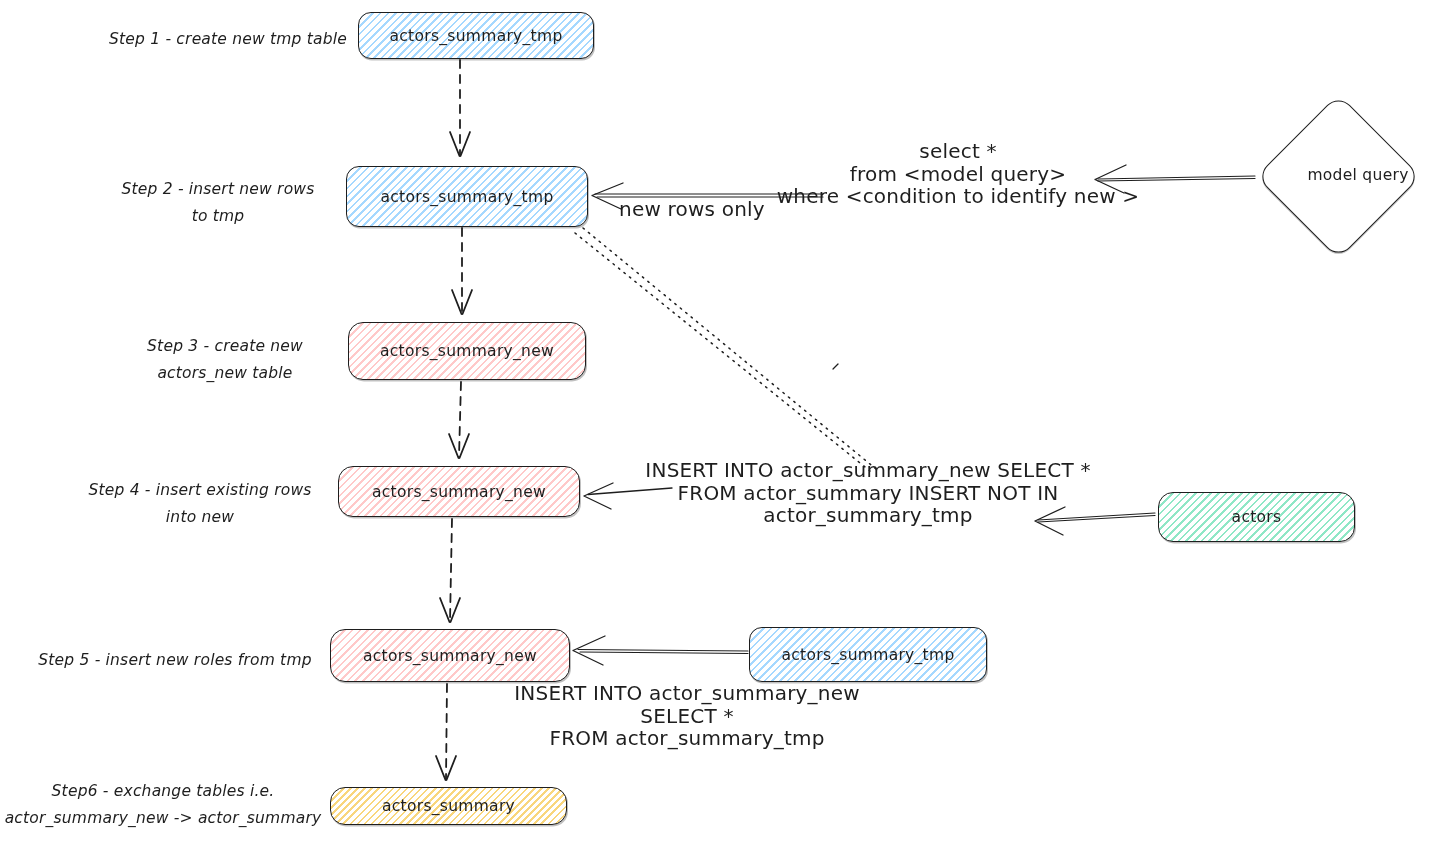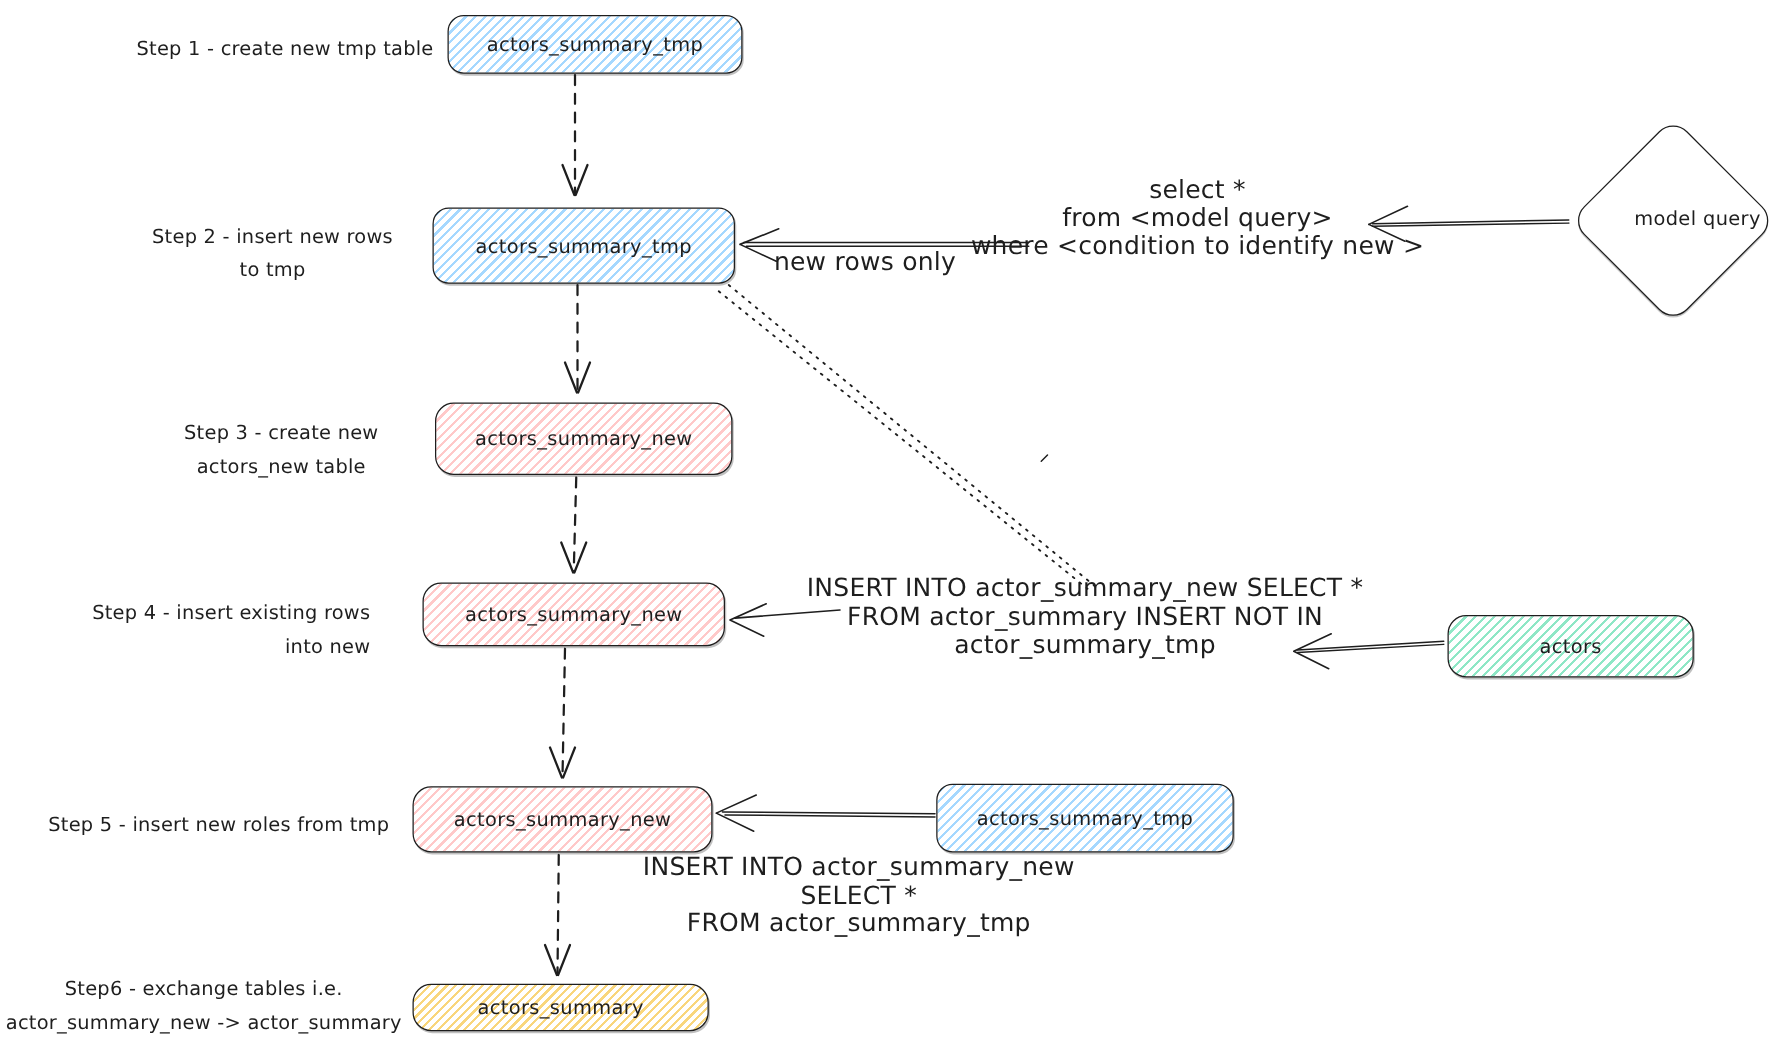--- a/index.html
+++ b/index.html
@@ -28,21 +28,21 @@
     border-radius:16px; background:#fff; box-shadow:1px 1px 0 rgba(30,30,30,.25);
   }
   .diamond-label {
     position:absolute; left:1337px; top:175px; transform:translate(-50%,-50%);
     font-size:15.5px; letter-spacing:.3px; white-space:nowrap;margin-left:21px;
   }
 
   .lbl {
     position:absolute; transform:translateX(-50%);
     font-size:15.5px; line-height:27px; letter-spacing:.2px;
-    text-align:center; white-space:nowrap;
+    text-align:center; white-space:nowrap;font-style:italic;
   }
   .ann {
     position:absolute; transform:translateX(-50%);
     font-size:20px; line-height:22.5px; letter-spacing:.2px;
     text-align:center; white-space:nowrap;
   }
 </style>
 </head>
 <body style="background: rgb(255, 255, 255);">
 
@@ -85,21 +85,21 @@
     <div>Step 1 - create new tmp table</div>
   </div>
   <div class="lbl" style="left:218px; top:176px;">
     <div>Step 2 - insert new rows</div>
     <div>to tmp</div>
   </div>
   <div class="lbl" style="left:225px; top:333px;">
     <div>Step 3 - create new</div>
     <div>actors_new table</div>
   </div>
-  <div class="lbl" style="left:185px; top:477px;text-align:right;">
+  <div class="lbl" style="left:200px; top:477px;">
     <div>Step 4 - insert existing rows</div>
     <div>into new</div>
   </div>
   <div class="lbl" style="left:175px; top:647px;">
     <div>Step 5 - insert new roles from tmp</div>
   </div>
   <div class="lbl" style="left:163px; top:778px;">
     <div>Step6 - exchange tables i.e.</div>
     <div>actor_summary_new -&gt; actor_summary</div>
   </div>

